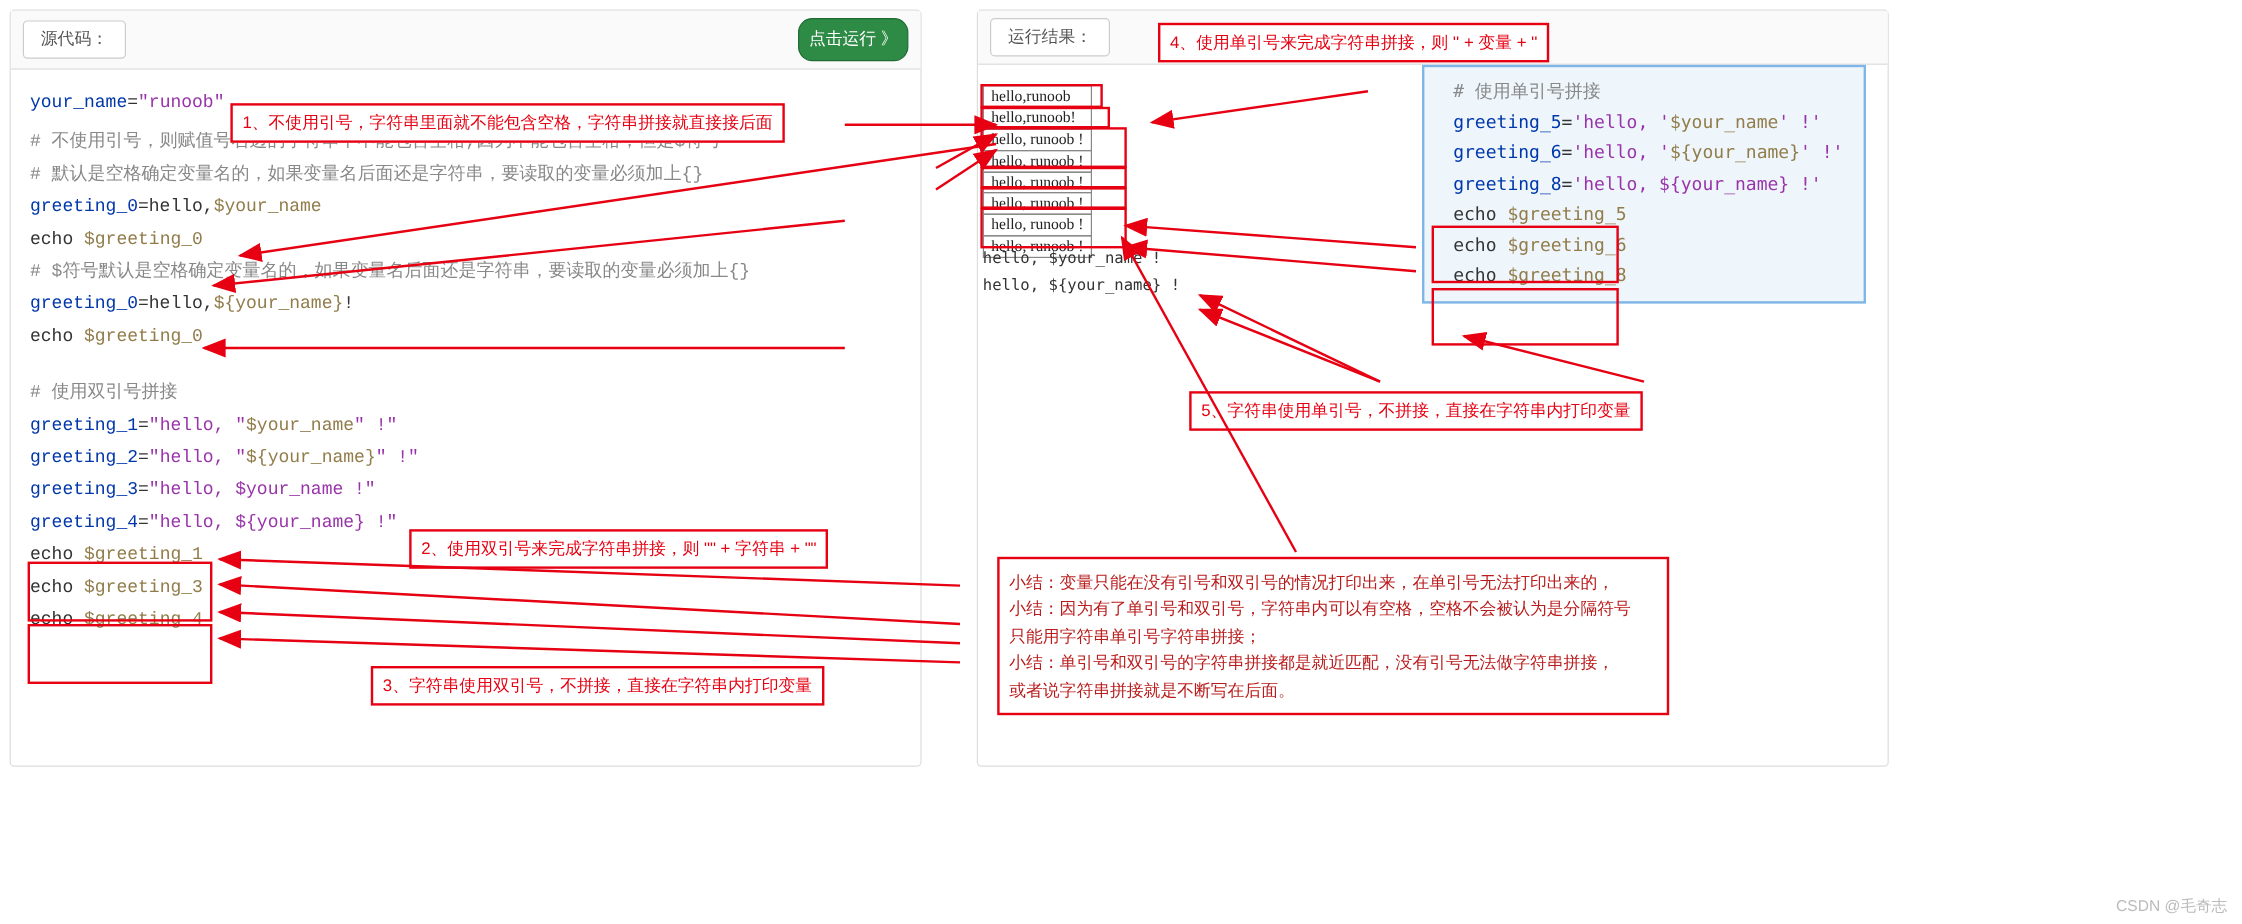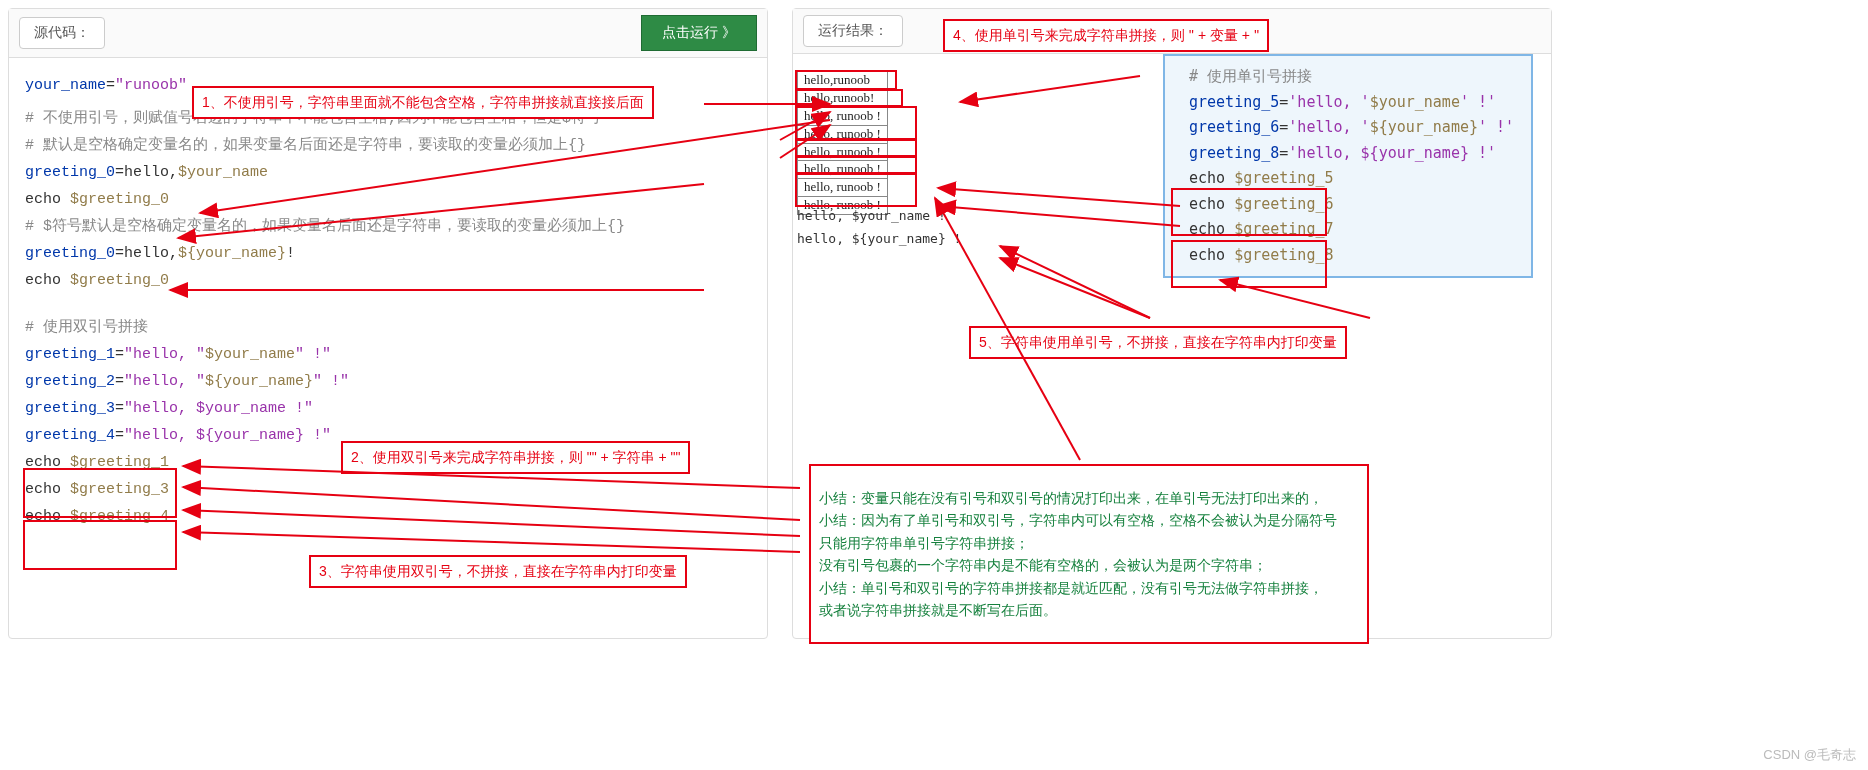--- a/index.html
+++ b/index.html
@@ -7,21 +7,21 @@
     margin: 0;
     padding: 8px;
     font-family: "Microsoft YaHei", Arial, sans-serif;
     font-size: 14px;
     background: #fff;
     color: #333;
     position: relative;
   }
   .layout {
     display: flex;
-    gap: 24px;
+    gap: 46px;
   }
   .panel {
     border: 1px solid #ddd;
     border-radius: 4px;
     background: #fff;
   }
   .panel-left { width: 760px; }
   .panel-right { width: 760px; position: relative; }
   .panel-header {
     display: flex;
@@ -39,22 +39,22 @@
     background: #fff;
     color: #555;
   }
   .run-btn {
     background: #2e8b57;
     background: #278a44;
     background-image: linear-gradient(#34a853,#278a44);
     background: #2e8b45;
     border: 1px solid #1f6b33;
     color: #fff;
-    padding: 8px 20px;
-    border-radius: 0;
+    padding: 8px 8px;
+    border-radius: 12px;
     cursor: pointer;
     font-size: 14px;
   }
   .panel-body {
     padding: 14px 16px;
     font-family: Consolas, "Courier New", monospace;
     font-size: 15px;
     line-height: 1.8;
     position: relative;
     min-height: 560px;
@@ -100,23 +100,23 @@
     background: #eef6fc;
     padding: 8px 24px;
     font-family: Consolas, monospace;
     font-size: 15px;
     line-height: 1.7;
     width: 370px;
   }
   .summary-box {
     position: absolute;
     border: 2px solid #e60012;
-    color: #15803d;
-    font-size: 14px;
-    padding: 21px 8px;
+    color: #b91c1c;
+    font-size: 14px;
+    padding: 8px 8px;
     line-height: 1.6;
     background: #fff;
     font-family: "Microsoft YaHei", Arial, sans-serif;
   }
   svg.arrows {
     position: absolute;
     top: 0; left: 0;
     width: 1600px; height: 640px;
     pointer-events: none;
   }
@@ -197,34 +197,32 @@
       <div class="red-box" style="left:2px; top:102px; width:122px; height:18px;"></div>
       <div class="red-box" style="left:2px; top:119px; width:122px; height:34px;"></div>
 
       <div class="code2-box">
         <div class="grey"># 使用单引号拼接</div>
         <div><span class="blue">greeting_5</span><span>=</span><span class="violet">'hello, '</span><span class="brown">$your_name</span><span class="violet">' !'</span></div>
         <div><span class="blue">greeting_6</span><span>=</span><span class="violet">'hello, '</span><span class="brown">${your_name}</span><span class="violet">' !'</span></div>
         <div><span class="blue">greeting_8</span><span>=</span><span class="violet">'hello, ${your_name} !'</span></div>
         <div><span>echo </span><span class="brown">$greeting_5</span></div>
         <div><span>echo </span><span class="brown">$greeting_6</span></div>
-        <div><span>echo </span><span class="brown">$greeting_7</span></div>
         <div><span>echo </span><span class="brown">$greeting_8</span></div>
 
         <div class="red-box" style="left:6px; top:132px; width:156px; height:48px;"></div>
         <div class="red-box" style="left:6px; top:184px; width:156px; height:48px;"></div>
       </div>
 
       <div class="red-annot" style="left:176px; top:272px;">5、字符串使用单引号，不拼接，直接在字符串内打印变量</div>
 
       <div class="summary-box" style="left:16px; top:410px; width:560px;">
         <div>小结：变量只能在没有引号和双引号的情况打印出来，在单引号无法打印出来的，</div>
         <div>小结：因为有了单引号和双引号，字符串内可以有空格，空格不会被认为是分隔符号</div>
         <div>只能用字符串单引号字符串拼接；</div>
-        <div>没有引号包裹的一个字符串内是不能有空格的，会被认为是两个字符串；</div>
         <div>小结：单引号和双引号的字符串拼接都是就近匹配，没有引号无法做字符串拼接，</div>
         <div>或者说字符串拼接就是不断写在后面。</div>
       </div>
 
     </div>
   </div>
 
 </div>
 
 <svg class="arrows">

